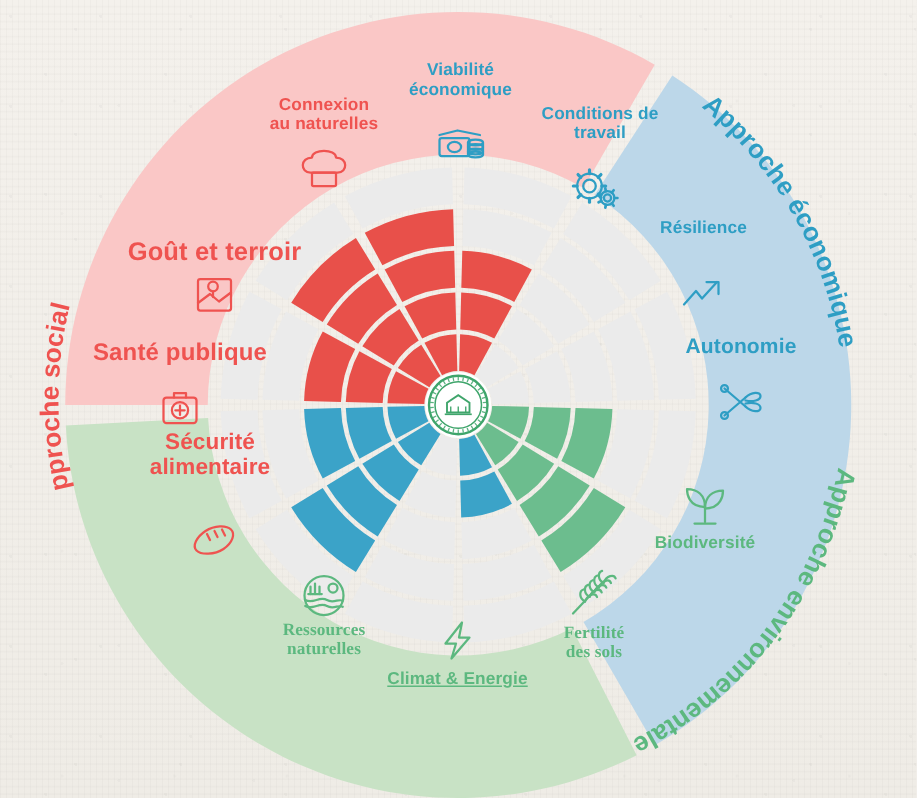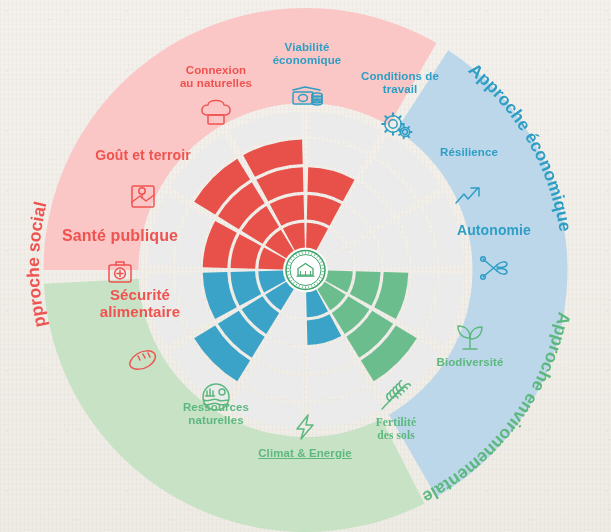--- a/index.html
+++ b/index.html
@@ -299,30 +299,30 @@
         <line x1="300.5" y1="275" x2="300.5" y2="271" stroke="#3fa56b" stroke-width="0.9"></line>
         <line x1="305.5" y1="275" x2="305.5" y2="271" stroke="#3fa56b" stroke-width="0.9"></line>
         <line x1="310.5" y1="275" x2="310.5" y2="271" stroke="#3fa56b" stroke-width="0.9"></line>
         <line x1="296.5" y1="276.2" x2="314.5" y2="276.2" stroke="#3fa56b" stroke-width="1.1"></line>
       </g>
   </svg>
 
   <div id="labels">
       <div class="lbl social" style="left: 146px; top: 64px; width: 140px; font-size: 11.5px;">Connexion
 au naturelles</div>
-      <div class="lbl social" style="left: 73px; top: 148px; width: 140px; font-size: 14px;">Goût et terroir</div>
+      <div class="lbl social" style="left: 73px; top: 158px; width: 140px; font-size: 17px;">Goût et terroir</div>
       <div class="lbl social" style="left: 50px; top: 227px; width: 140px; font-size: 16px;">Santé publique</div>
       <div class="lbl social" style="left: 70px; top: 287px; width: 140px; font-size: 15px;">Sécurité
 alimentaire</div>
       <div class="lbl eco" style="left: 237px; top: 41px; width: 140px; font-size: 11.5px;">Viabilité
 économique</div>
       <div class="lbl eco" style="left: 330px; top: 70px; width: 140px; font-size: 11.5px;">Conditions de
 travail</div>
       <div class="lbl eco" style="left: 399px; top: 146px; width: 140px; font-size: 11.5px;">Résilience</div>
       <div class="lbl eco" style="left: 424px; top: 223px; width: 140px; font-size: 14px;">Autonomie</div>
       <div class="lbl env" style="left: 400px; top: 356px; width: 140px; font-size: 11.5px;">Biodiversité</div>
       <div class="lbl env" style="left: 326px; top: 416px; width: 140px; font-size: 11.5px; font-family: Liberation Serif, serif;">Fertilité
 des sols</div>
       <div class="lbl env" style="left: 235px; top: 447px; width: 140px; font-size: 11.5px; text-decoration: underline;">Climat &amp; Energie</div>
-      <div class="lbl env" style="left: 146px; top: 401px; width: 140px; font-size: 11.5px;">Ressources
+      <div class="lbl env" style="left: 146px; top: 414px; width: 140px; font-size: 11.5px; font-family: Liberation Serif, serif;">Ressources
 naturelles</div>
     </div>
 </div>
 
 </body></html>

